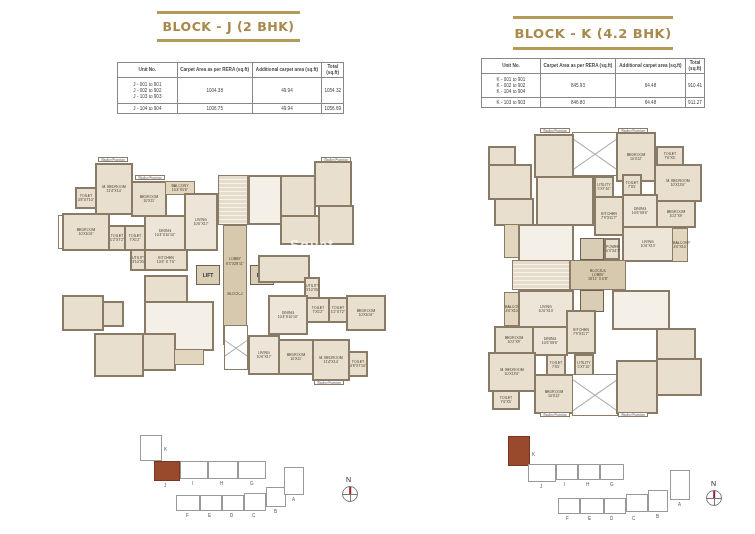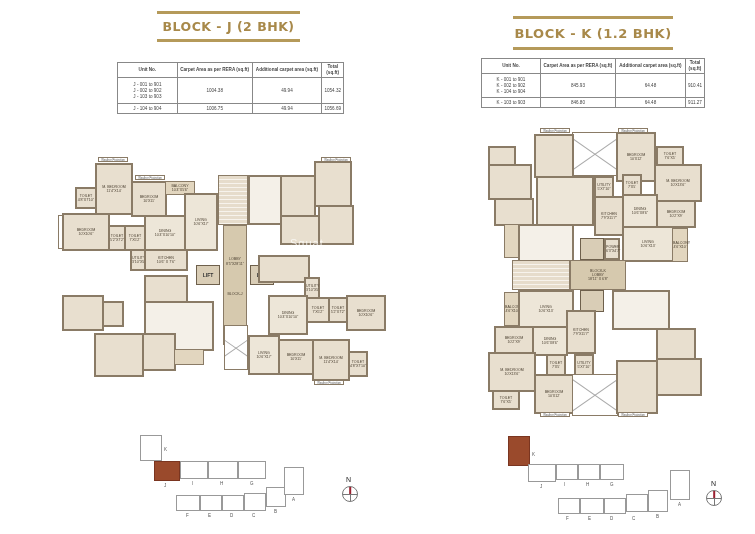--- a/index.html
+++ b/index.html
@@ -28,21 +28,21 @@
   .balc{position:absolute;background:#e2d6bf;border:1.5px solid #8a7b66;box-sizing:border-box;}
   .keyplan{position:absolute;}
   .kb{position:absolute;border:0.8px solid #999;background:#fff;box-sizing:border-box;}
   .kb.hl{background:#9a4a2c;border-color:#7a3520;}
   .klabel{position:absolute;font-size:4.5px;color:#555;}
   .compass{position:absolute;width:16px;height:16px;border:0.8px solid #777;border-radius:50%;box-sizing:border-box;}
   .compass:before{content:"";position:absolute;left:0;right:0;top:50%;height:0.8px;background:#777;}
   .compass:after{content:"";position:absolute;top:0;bottom:0;left:50%;width:0.8px;background:#777;}
   .compass .needle{position:absolute;left:50%;top:0;width:1.6px;height:50%;background:#9a2030;transform:translateX(-50%);z-index:2;}
   .compass-n{position:absolute;font-size:7px;color:#222;}
-  .watermark{position:absolute;font-size:11px;font-weight:normal;color:rgba(255,255,255,0.75);letter-spacing:1px;}
+  .watermark{position:absolute;font-size:14px;font-weight:bold;color:rgba(255,255,255,0.75);letter-spacing:1px;}
 </style>
 </head>
 <body>
 
 <div class="panel" style="left:0;width:378px;">
 
   <div class="title-wrap" style="left:157px;top:11px;width:143px;">
     <div class="title-rule"></div>
     <div class="title" style="font-size:12.5px;margin:5px 0 5px;">BLOCK - J (2 BHK)</div>
     <div class="title-rule"></div>
@@ -221,21 +221,21 @@
   <div class="compass-n" style="left:346px;top:476px;">N</div>
   <div class="compass" style="left:342px;top:486px;">
       <div class="needle"></div>
     </div>
 </div>
 
 <div class="panel" style="left:378px;width:377px;">
 
   <div class="title-wrap" style="left:135px;top:16px;width:160px;">
     <div class="title-rule"></div>
-    <div class="title" style="font-size:13px;margin:7px 0 6px;">BLOCK - K (1.2 BHK)</div>
+    <div class="title" style="font-size:13px;margin:7px 0 6px;">BLOCK - K (4.2 BHK)</div>
     <div class="title-rule"></div>
   </div>
 
   <table class="area" style="left:103px;top:58px;width:224px;">
     <tbody>
         <tr>
       <th style="width:54px;">Unit No.</th>
       <th style="width:70px;">Carpet Area as per RERA (sq.ft)</th>
       <th style="width:65px;">Additional carpet area (sq.ft)</th>
       <th>Total (sq.ft)</th>

